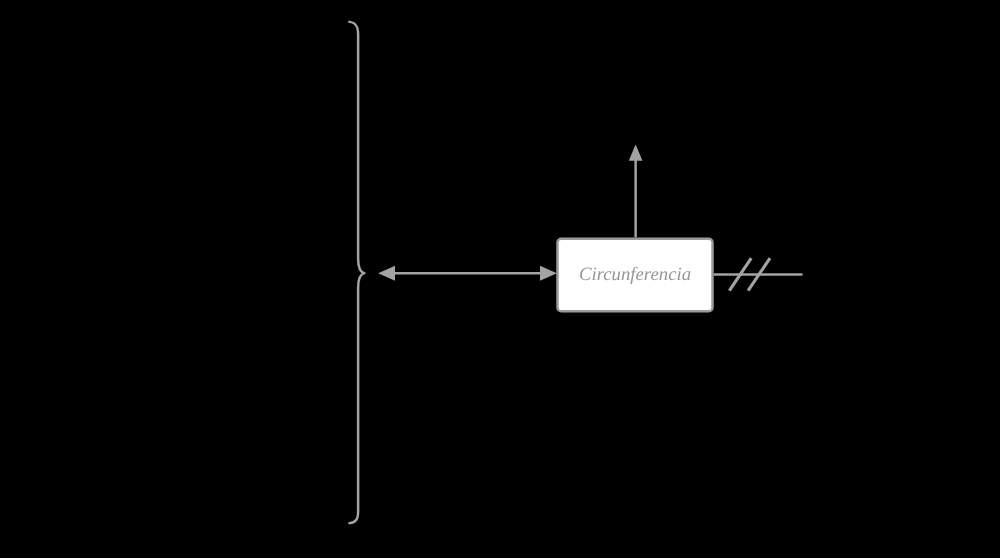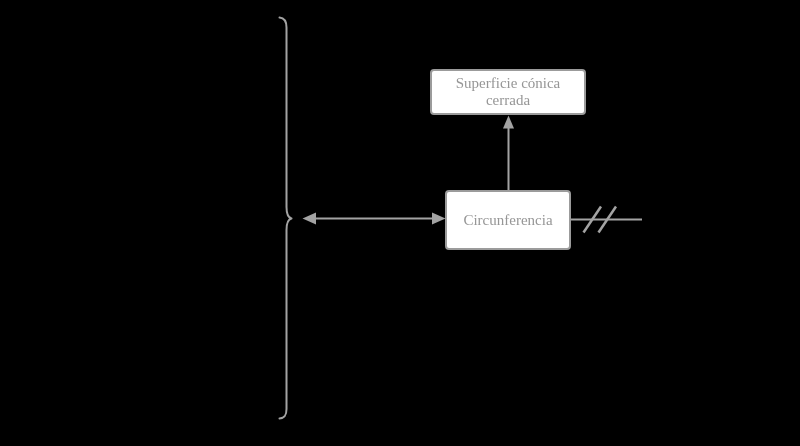--- a/index.html
+++ b/index.html
@@ -45,21 +45,21 @@
     border-radius: 4px;
     display: flex;
     align-items: center;
     justify-content: center;
     color: var(--box-text, #969696);
     font-size: 15px;
     text-align: center;
     cursor: default;
   }
   .node-superficie { left: 430px; top: 69px;  width: 156px; height: 46px; }
-  .node-circunferencia { left: 445px; top: 190px; width: 126px; height: 60px; }
+  .node-circunferencia { left: 445px; top: 190px; width: 126px; height: 60px; font-style: italic; }
   .node-elipse { left: 642px; top: 191px; width: 123px; height: 60px; }
 </style>
 </head>
 <body>
 
 <div class="canvas">
 
   <svg class="connector-layer" viewBox="0 0 800 446" xmlns="http://www.w3.org/2000/svg">
 
     <path class="stroke" stroke-linecap="round" stroke-linejoin="round" d="M 279.5 17.5
@@ -81,22 +81,19 @@
       <polygon class="head" points="508.5,115.5 503,128.5 514,128.5"></polygon>
     </g>
 
     <g>
       <line class="stroke" x1="571" y1="219.5" x2="642" y2="219.5"></line>
       <line class="slash" x1="583.5" y1="232.5" x2="601" y2="206.5"></line>
       <line class="slash" x1="598.5" y1="232.5" x2="616" y2="206.5"></line>
     </g>
   </svg>
 
-  <div class="node node-superficie">
-    <span>Superficie cónica cerrada</span>
-  </div>
 
   <div class="node node-circunferencia">
     <span>Circunferencia</span>
   </div>
 
 
 </div>
 
 </body></html>

